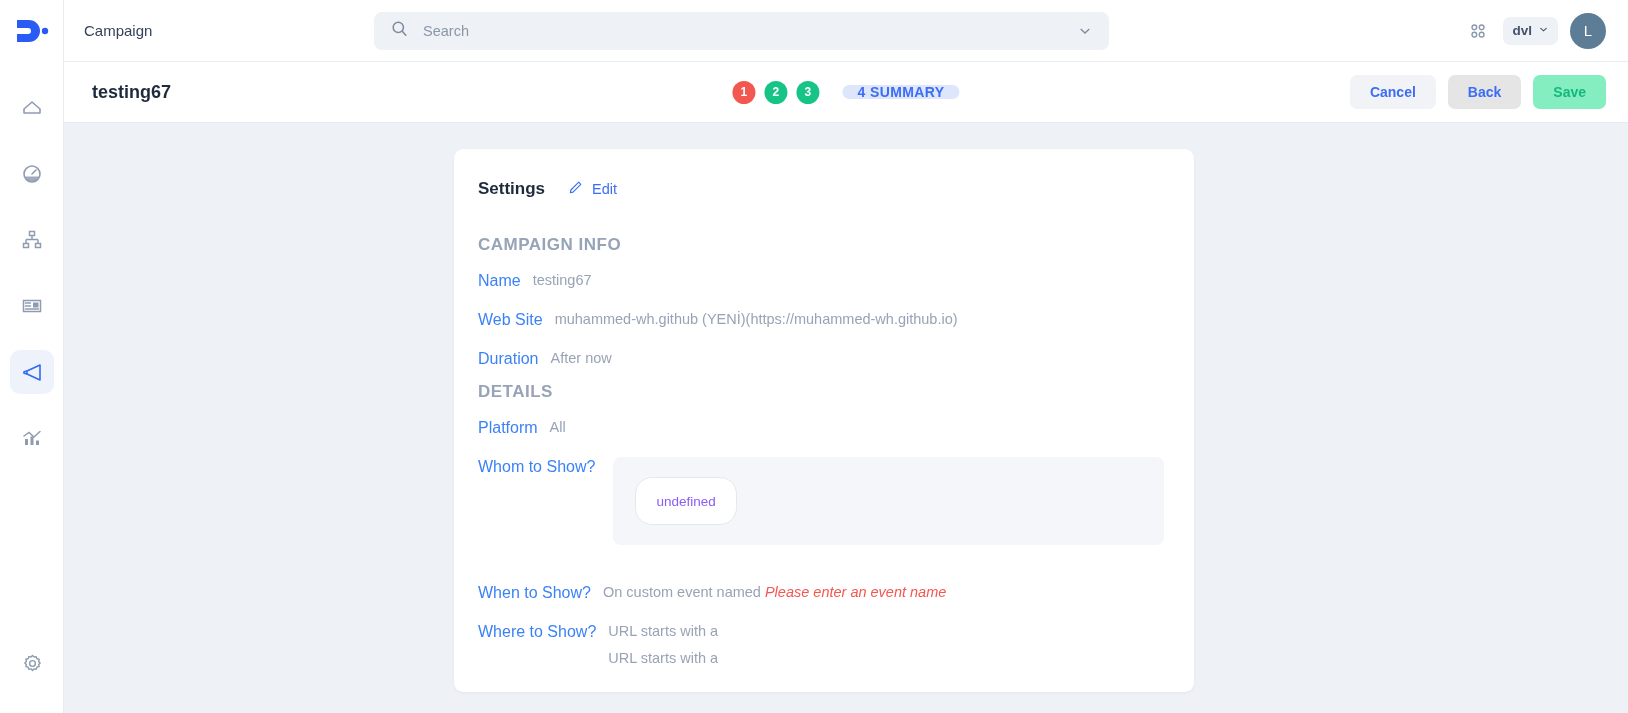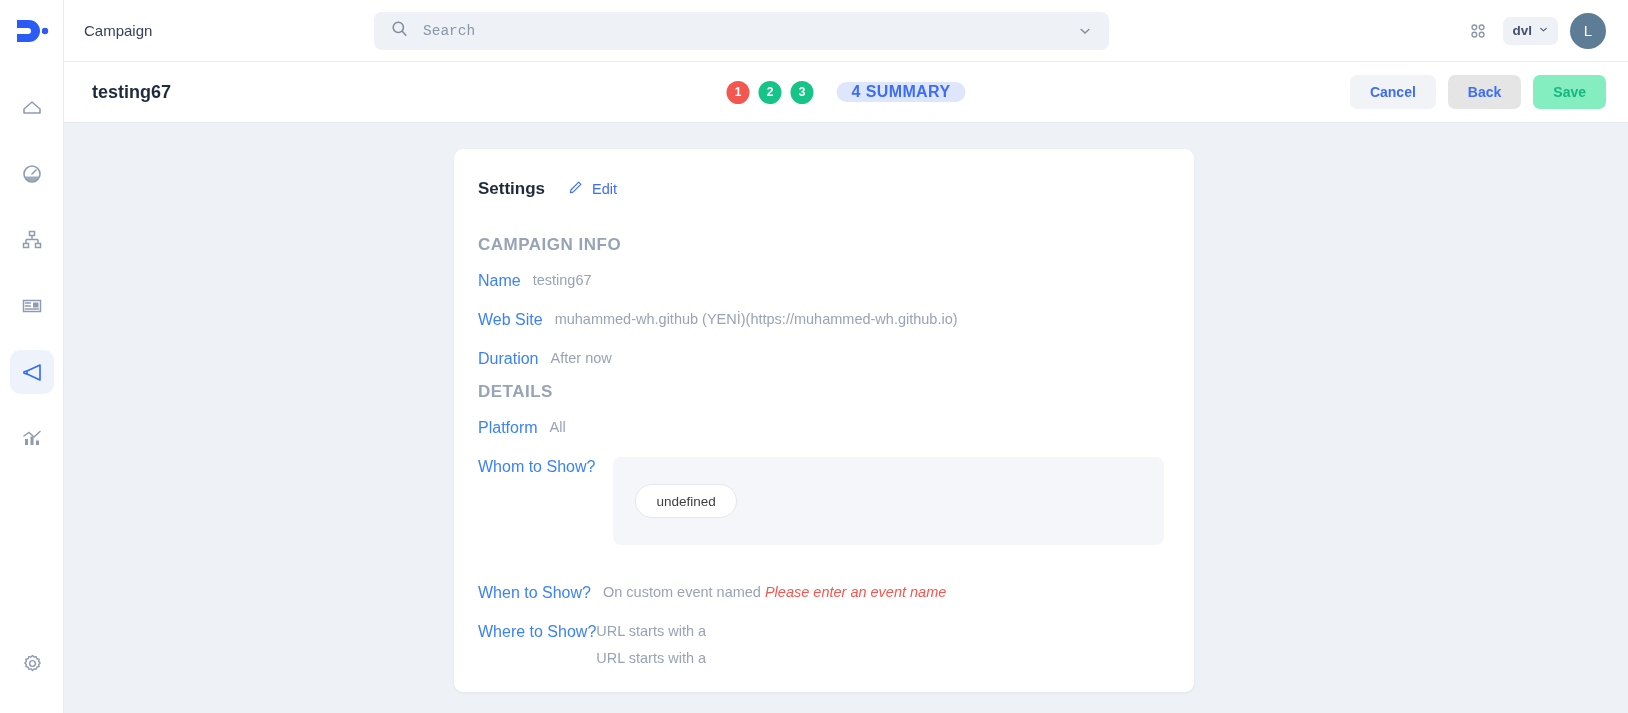--- a/index.html
+++ b/index.html
@@ -96,21 +96,21 @@
     border-radius: 8px;
     display: flex;
     align-items: center;
     padding: 0 14px 0 16px;
     position: relative;
   }
   .search-input {
     border: 0;
     outline: 0;
     background: transparent;
-    font-family: Liberation Mono, monospace;
+    font-family: Liberation Sans, sans-serif;
     font-size: 14.5px;
     color: #5a6a80;
     flex: 1 1 auto;
     margin-left: 14px;
   }
   .search-input::placeholder { color: #8a97a8; }
   .chev-btn {
     display: flex; align-items: center; justify-content: center;
     width: 20px; height: 20px; cursor: pointer;
   }
@@ -179,23 +179,23 @@
     color: #ffffff;
     font-size: 12px;
     font-weight: bold;
     cursor: pointer;
   }
   .step-pill {
     background: #dde6fb;
     color: #3d6df5;
     border-radius: 13px;
     height: 14px;
-    padding: 10px 15px;
+    padding: 4px 15px;
     display: flex; align-items: center;
-    font-size: 16px;
+    font-size: 14px;
     font-weight: bold;
     letter-spacing: 0.4px;
     margin-left: 14px;
     cursor: pointer;
   }
   .actions {
     margin-left: auto;
     display: flex;
     align-items: center;
     gap: 12px;
@@ -288,33 +288,34 @@
     height: 88px;
     margin-left: 18px;
     display: flex;
     align-items: center;
     padding-left: 22px;
   }
   .chip {
     background: #ffffff;
     border: 1px solid #e3e9ef;
     border-radius: 17px;
-    height: 34px;
+    height: 48px;
     padding: 0 20px;
     display: flex;
     align-items: center;
     font-size: 13.5px;
-    color: #404040;
+    color: #8b5cf6;
     cursor: pointer;
   }
   .row.when { margin-top: 38px; }
   .stack-value {
     display: flex;
     flex-direction: column;
     gap: 10px;
+    margin-left: 12px;
   }
   .lbl-w { min-width: 112px; }
 </style>
 </head>
 <body>
 
 <div class="app">
 
   <div class="sidebar">
     <div class="logo-wrap">

